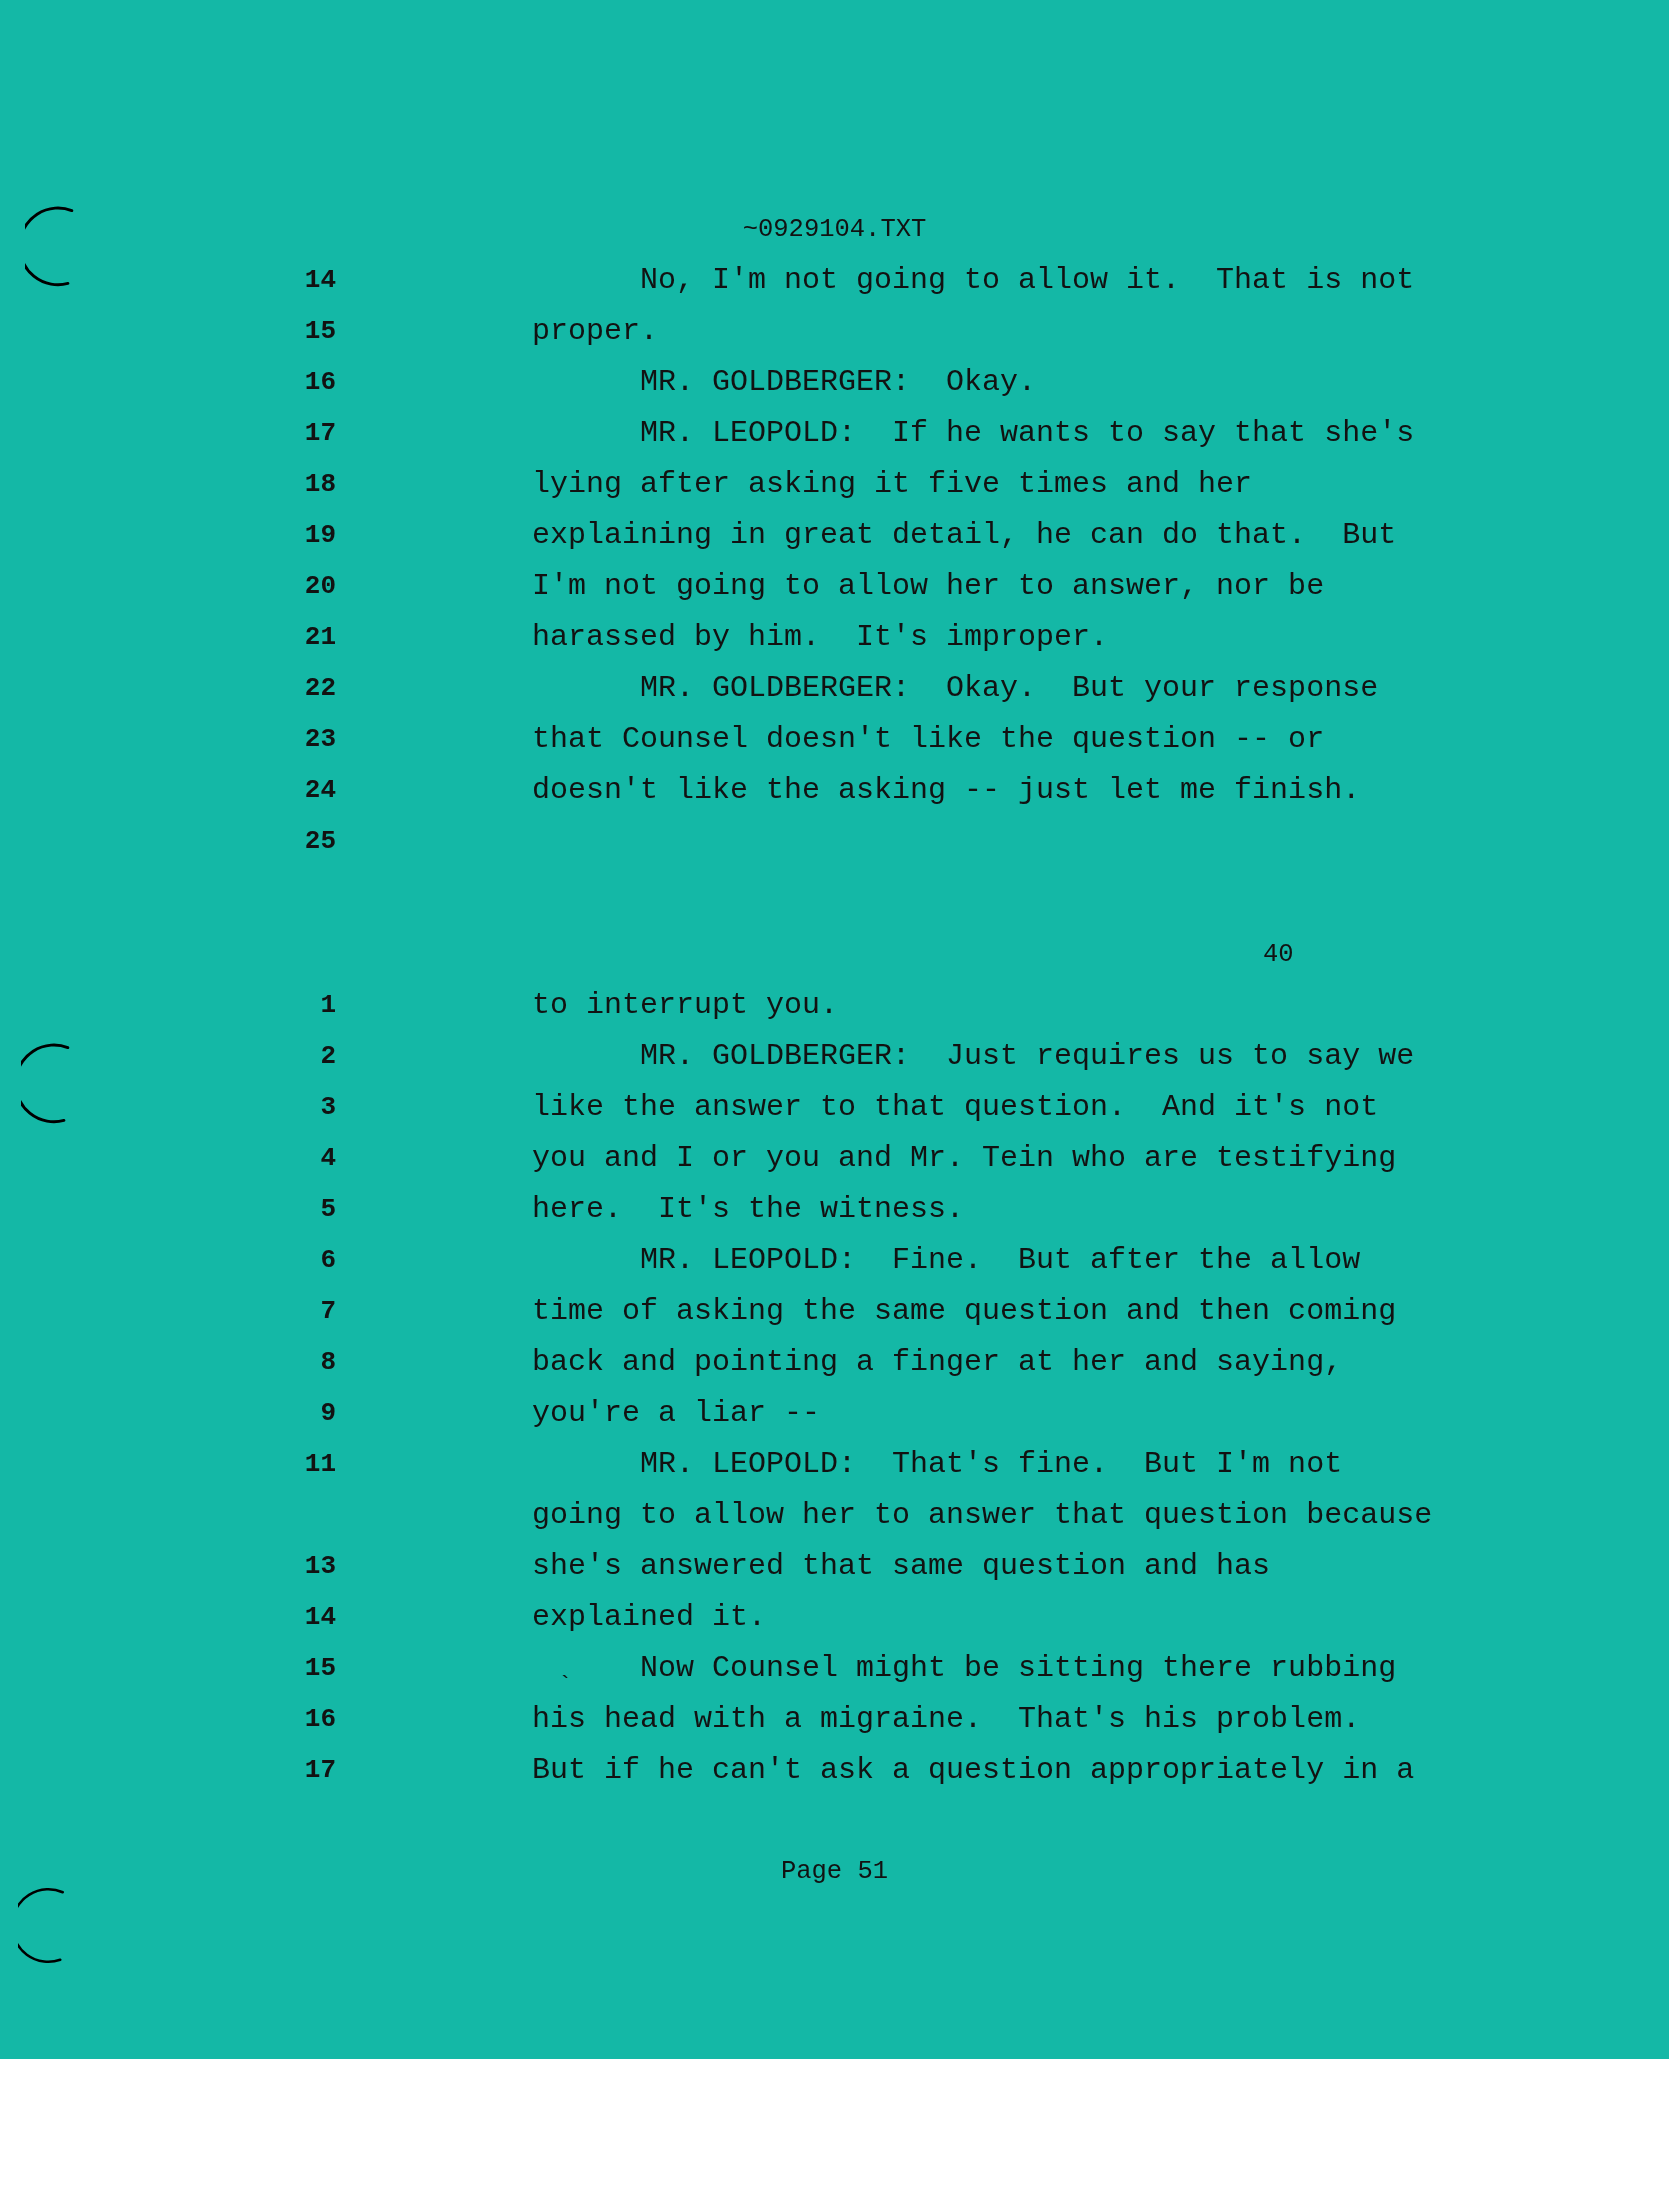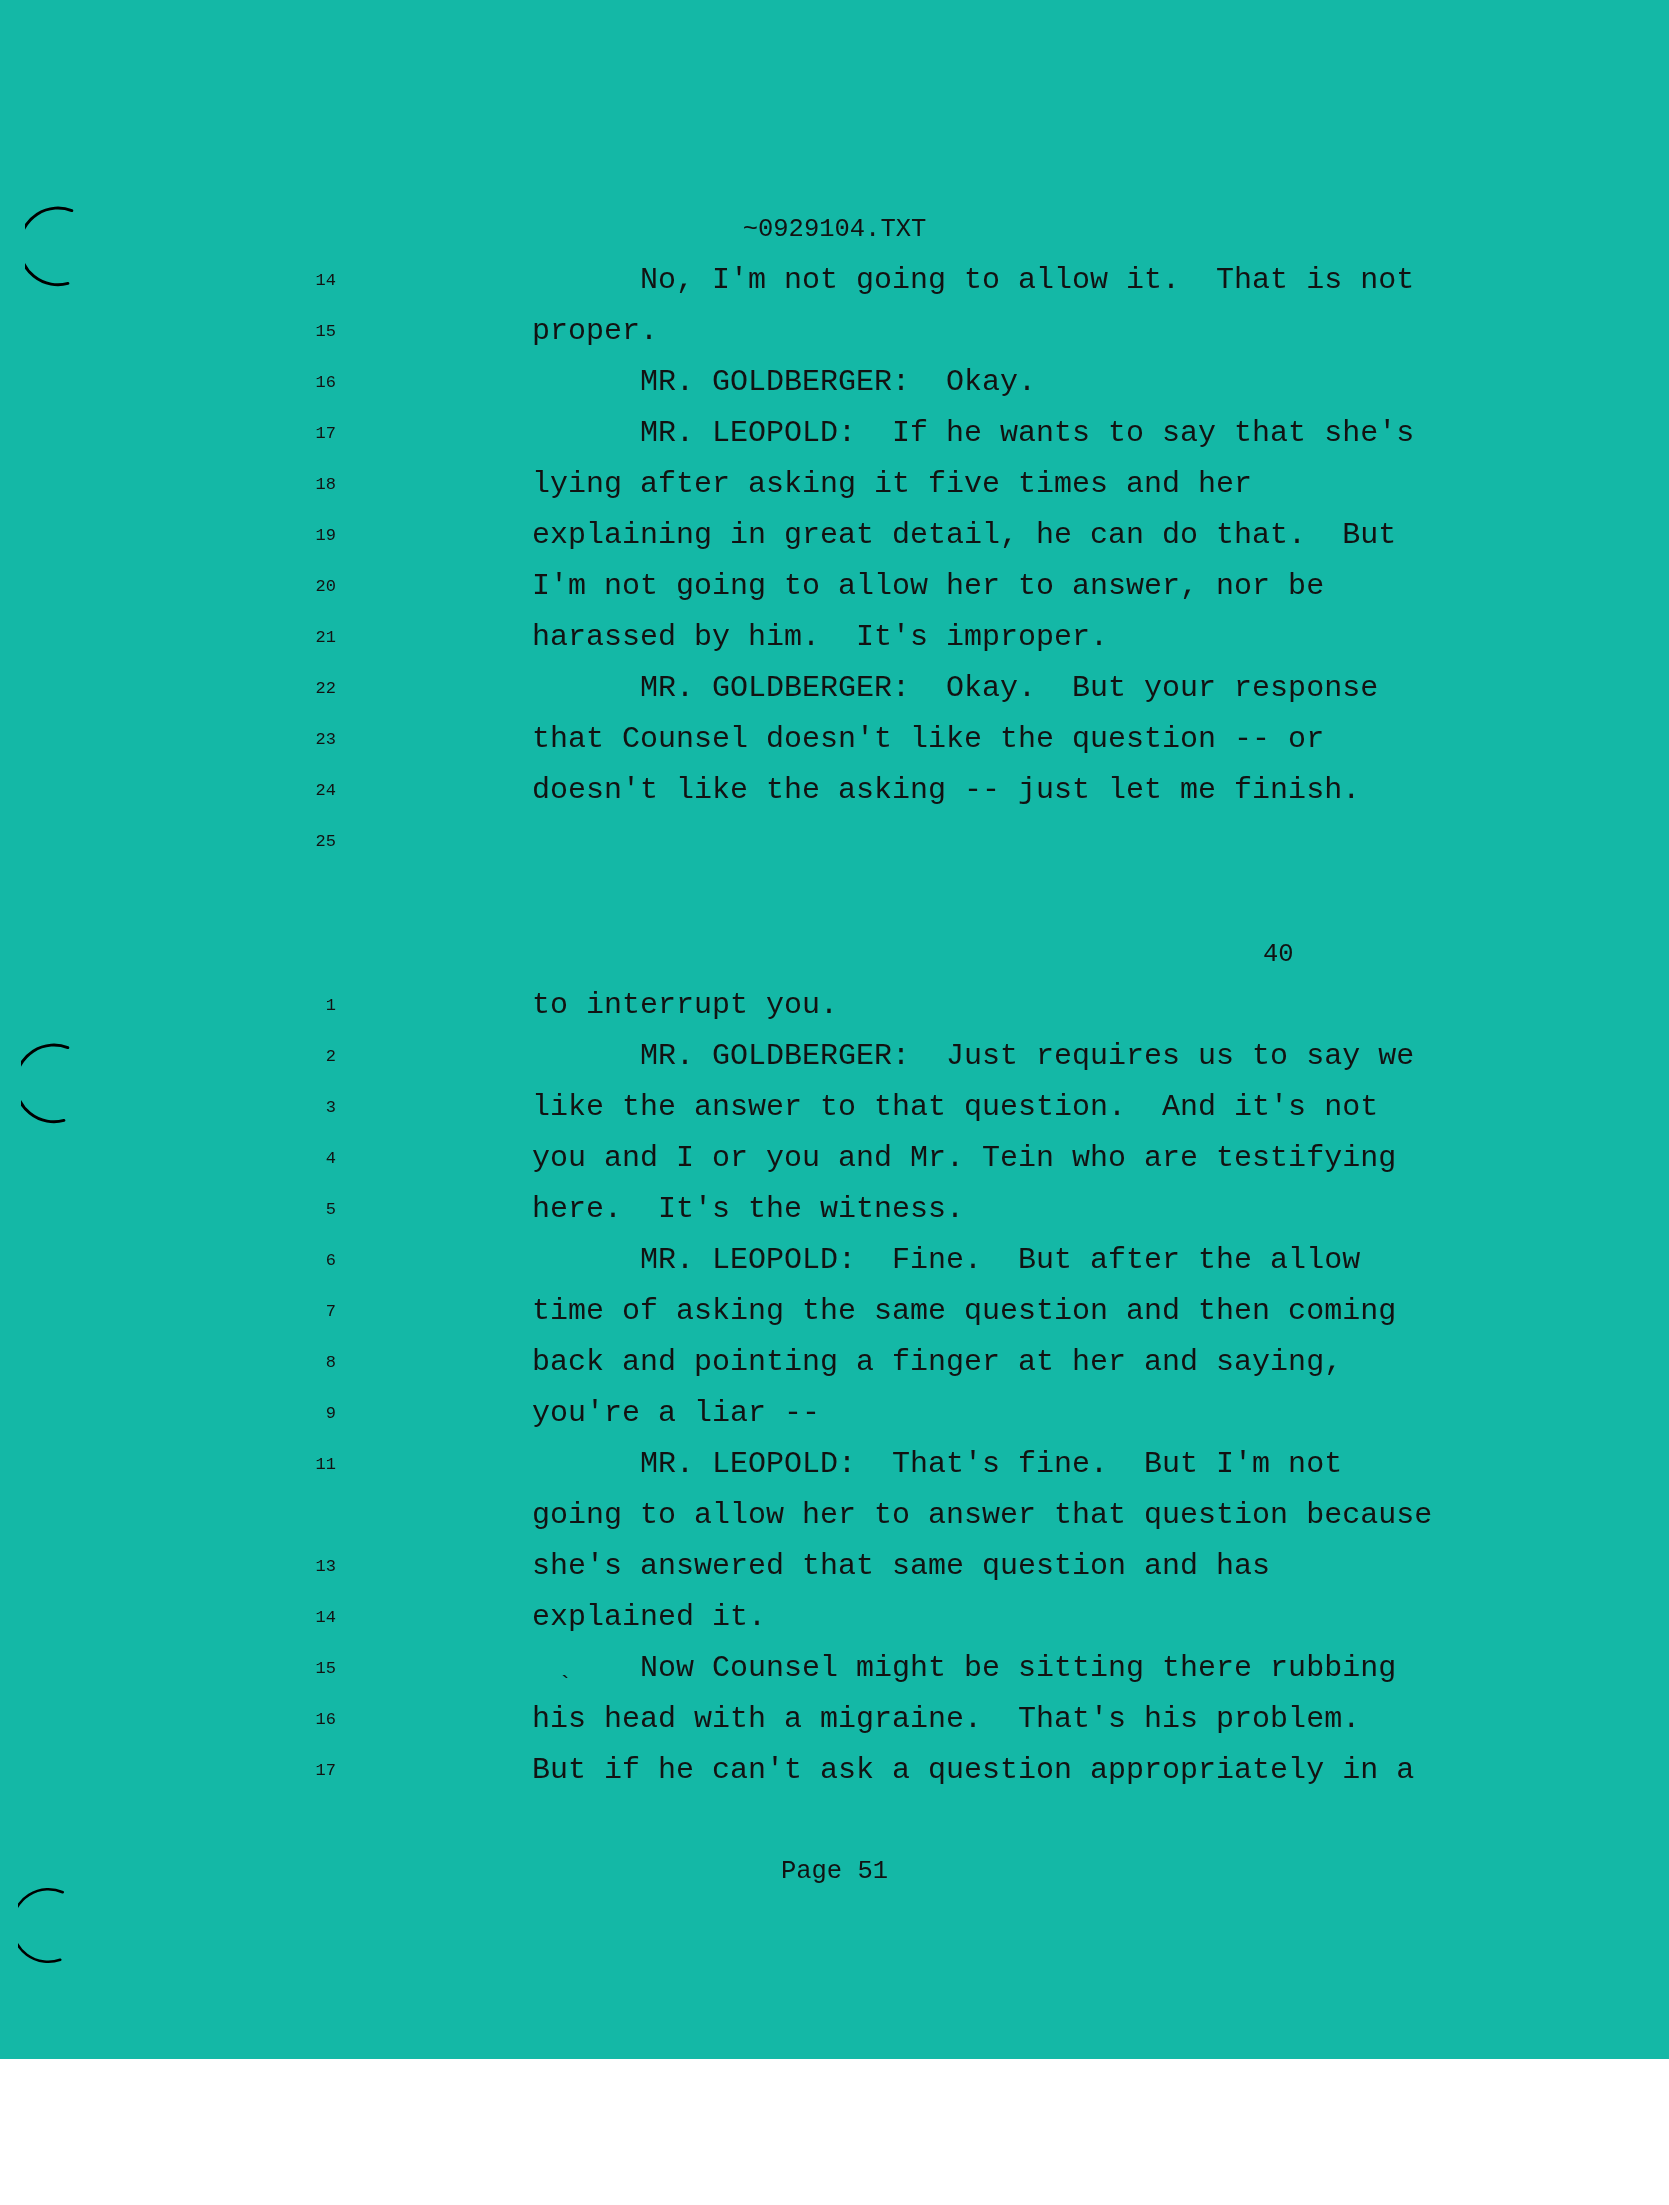--- a/index.html
+++ b/index.html
@@ -23,21 +23,21 @@
   .hdr{top:204px;text-align:center;}
   .pnum{top:929px;left:1263px;width:auto;}
   .footer{top:1846px;text-align:center;}
   .block{position:absolute;left:0;width:100%;}
   .b1{top:255px;}
   .b2{top:980px;}
   .trow{position:relative;height:51px;}
   .lnum{
     position:absolute;left:0;top:0;width:336px;
     text-align:right;
-    font-size:17px;line-height:51px;white-space:pre;
+    font-size:26px;line-height:51px;white-space:pre;font-weight:bold;
   }
   .ltext{
     position:absolute;left:532px;top:0;
     font-size:30px;line-height:51px;white-space:pre;
   }
   .stray{
     position:absolute;top:1674px;left:558px;
     font-size:23.6px;line-height:23.6px;
   }
   .bates{

